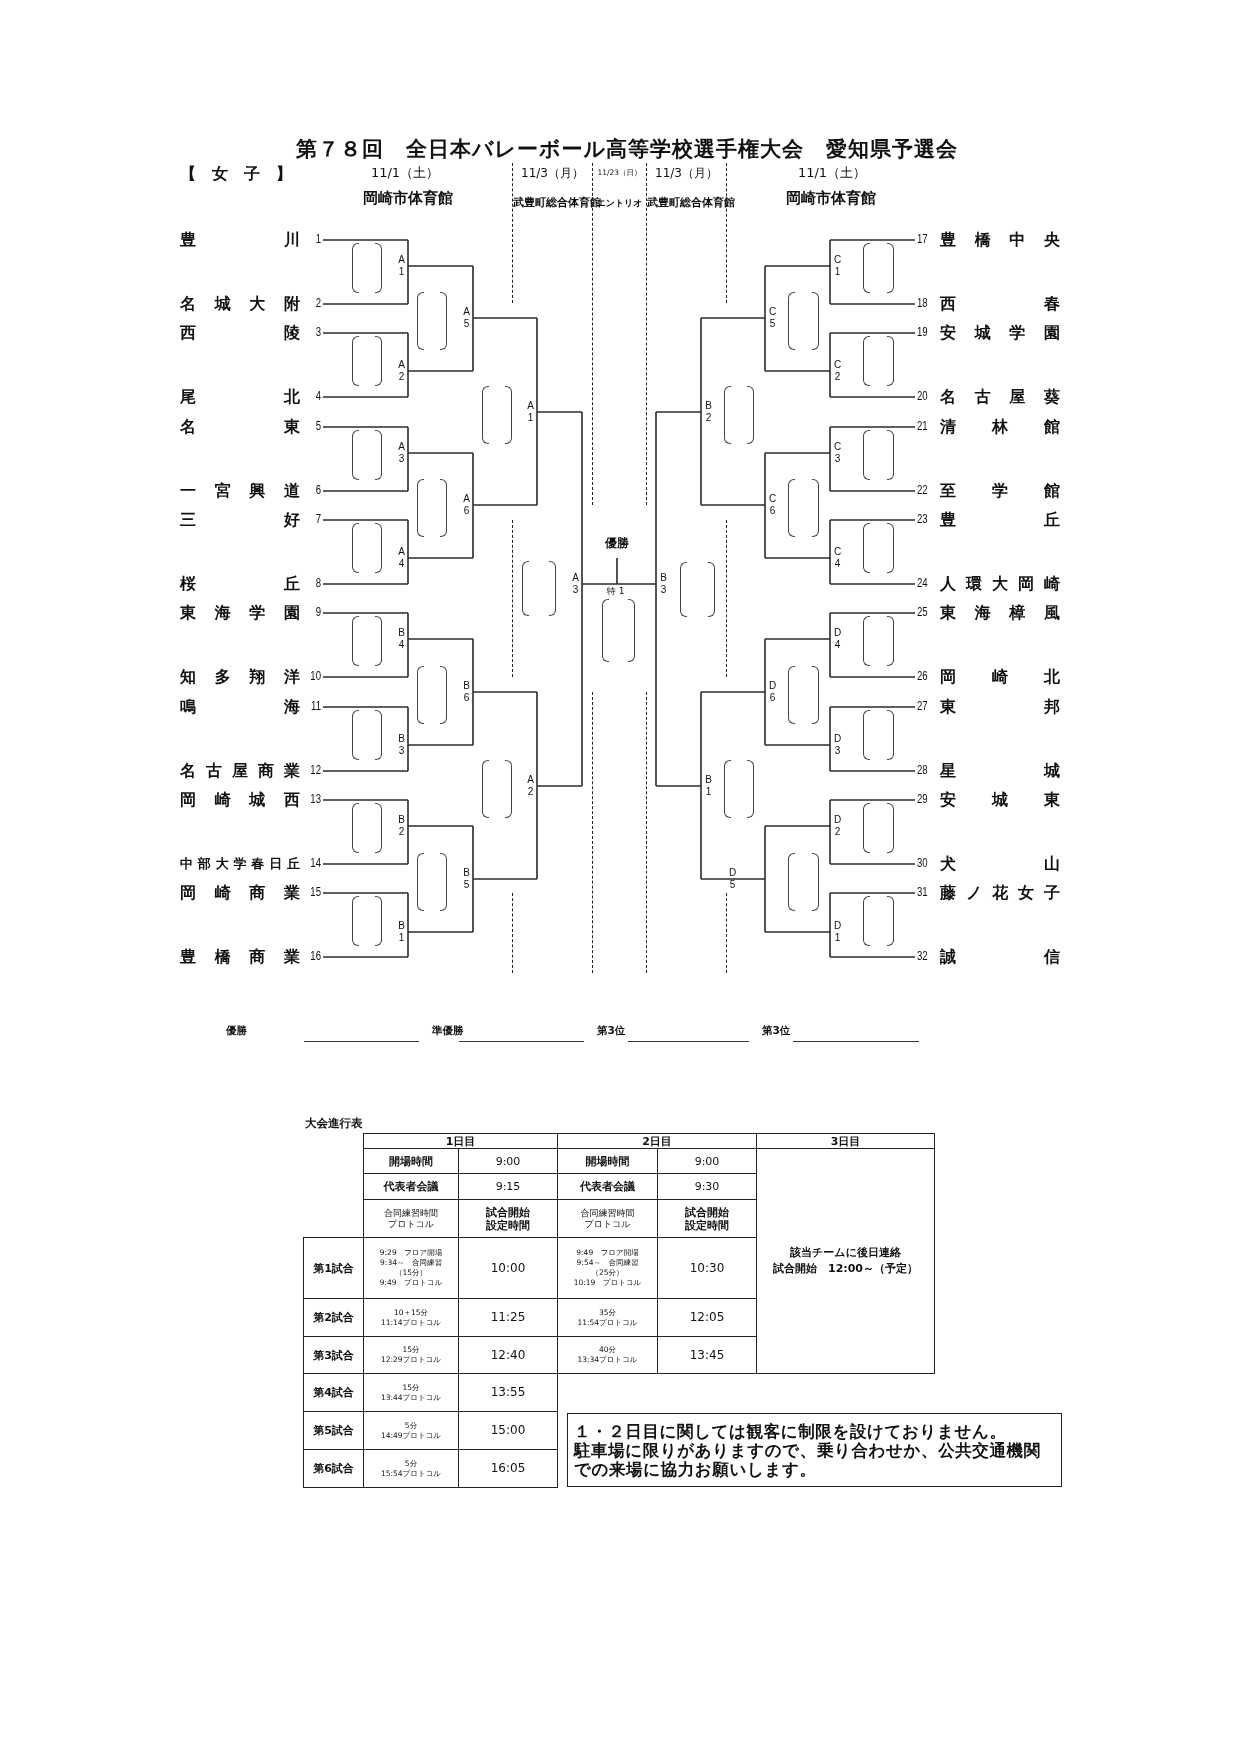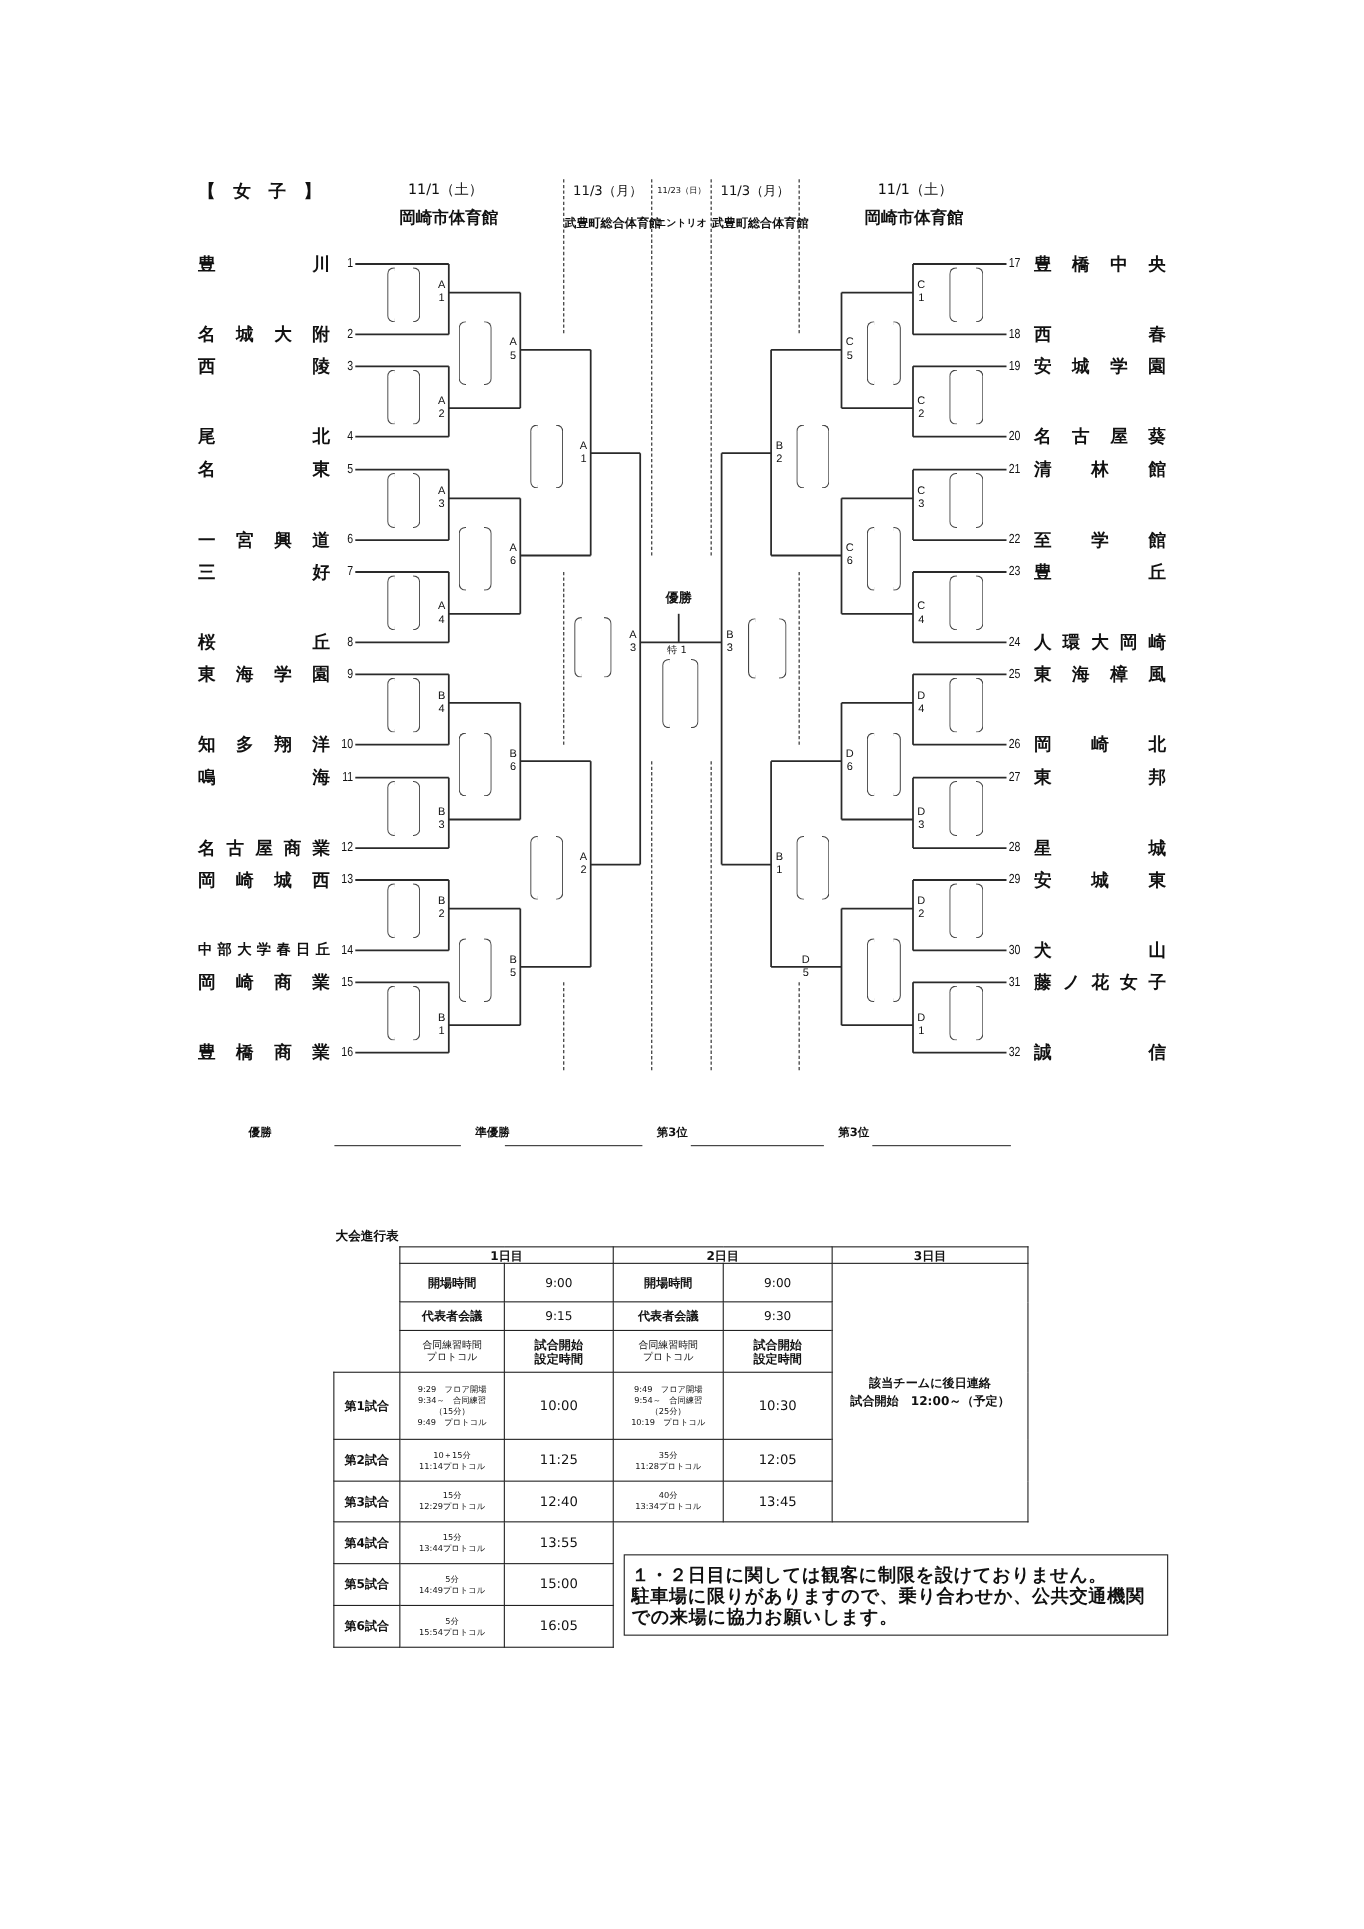--- a/index.html
+++ b/index.html
@@ -37,32 +37,33 @@
   .res-line { height:0; border-top:1.5px solid #333; }
   .prog-title { left:305px; top:1115px; font-size:11.5px; font-weight:bold; line-height:16px; }
   table.prog { position:absolute; left:303px; top:1133px; border-collapse:collapse; table-layout:fixed; width:631px; }
   table.prog td, table.prog th { border:1.5px solid #222; text-align:center; vertical-align:middle;
        padding:0; white-space:pre-line; font-weight:normal; font-size:11px; line-height:13px; }
   table.prog td.blank { border:none; }
   table.prog .b { font-weight:bold; }
   table.prog .tiny { font-size:7.5px; line-height:10px; }
   table.prog .sm { font-size:9px; line-height:11px; }
   table.prog .tm { font-size:12px; }
-  tr.r-h0 { height:15px; } tr.r-h1 { height:35px; } tr.r-h2 { height:26px; } tr.r-h3 { height:38px; }
+  tr.r-h0 { height:15px; } tr.r-h1 { height:25px; } tr.r-h2 { height:26px; } tr.r-h3 { height:38px; }
   tr.r-m1 { height:61px; } tr.r-m2 { height:38px; } tr.r-m3 { height:37px; }
   tr.r-m4 { height:38px; } tr.r-m5 { height:38px; } tr.r-m6 { height:38px; }
   .note { position:absolute; border:1.5px solid #222; box-sizing:border-box; white-space:pre-line; font-weight:bold; }
   .note1 { left:567px; top:1413px; width:495px; height:74px; font-size:16.5px; line-height:19px; padding:8px 0 0 6px; letter-spacing:0.6px; }
   .note2 { left:567px; top:1523px; width:495px; height:61px; font-size:13px; line-height:19px; padding:1px 0 0 6px; letter-spacing:0.9px; }
 </style>
 </head>
 <body>
 
 <div id="page">
 
+  <div class="abs title">第７８回　全日本バレーボール高等学校選手権大会　愛知県予選会</div>
   <div class="abs division">【　女　子　】</div>
 
   <div class="abs hdr hdr-date" style="left:355px;top:165px;width:100px;">11/1（土）</div>
   <div class="abs hdr hdr-venue" style="left:348px;top:189px;width:120px;">岡崎市体育館</div>
   <div class="abs hdr hdr-date-s" style="left:513px;top:165px;width:79px;">11/3（月）</div>
   <div class="abs hdr hdr-venue-s" style="left:513px;top:197px;width:79px;">武豊町総合体育館</div>
   <div class="abs hdr hdr-date-xs" style="left:593px;top:165px;width:53px;">11/23（日）</div>
   <div class="abs hdr hdr-venue-xs" style="left:593px;top:197px;width:53px;">エントリオ</div>
   <div class="abs hdr hdr-date-s" style="left:647px;top:165px;width:79px;">11/3（月）</div>
   <div class="abs hdr hdr-venue-s" style="left:647px;top:197px;width:79px;">武豊町総合体育館</div>
@@ -604,21 +605,21 @@
 （25分）
 10:19　プロトコル</td>
       <td class="tm">10:30</td>
     </tr>
     <tr class="r-m2">
       <td class="b">第2試合</td>
       <td class="tiny">10＋15分
 11:14プロトコル</td>
       <td class="tm">11:25</td>
       <td class="tiny">35分
-11:28プロトコル</td>
+11:54プロトコル</td>
       <td class="tm">12:05</td>
     </tr>
     <tr class="r-m3">
       <td class="b">第3試合</td>
       <td class="tiny">15分
 12:29プロトコル</td>
       <td class="tm">12:40</td>
       <td class="tiny">40分
 13:34プロトコル</td>
       <td class="tm">13:45</td>

